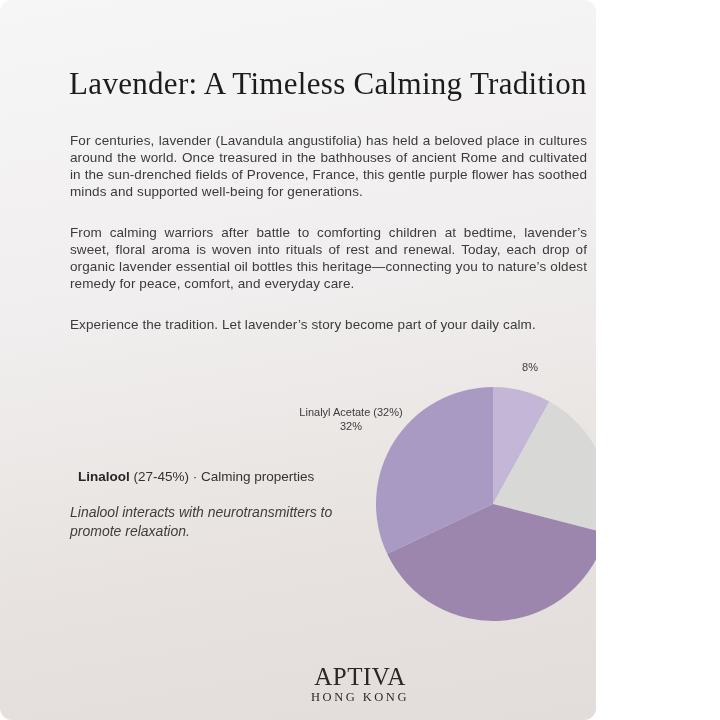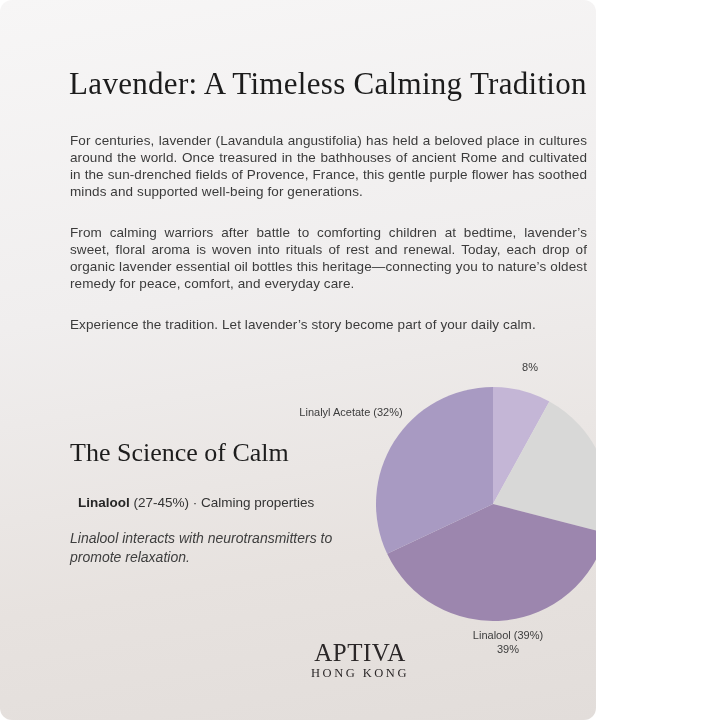--- a/index.html
+++ b/index.html
@@ -82,20 +82,21 @@
     position: absolute;
     left: 0; top: 640px; width: 720px;
     text-align: center;
     color: #2b2728;
     font-family: "Liberation Serif", "DejaVu Serif", serif;
   }
   .brand-name {
     font-size: 25px;
     line-height: 25px;
     letter-spacing: 0.5px;
+    margin-top: 24px;
   }
   .brand-location {
     margin-top: 2px;
     font-size: 12.5px;
     line-height: 13px;
     letter-spacing: 2.5px;
   }
 </style>
 </head>
 <body>
@@ -104,47 +105,43 @@
 
   <h1 class="title">Lavender: A Timeless Calming Tradition</h1>
 
   <div class="intro">
     <p>For centuries, lavender (Lavandula angustifolia) has held a beloved place in cultures around the world. Once treasured in the bathhouses of ancient Rome and cultivated in the sun-drenched fields of Provence, France, this gentle purple flower has soothed minds and supported well-being for generations.</p>
     <p>From calming warriors after battle to comforting children at bedtime, lavender’s sweet, floral aroma is woven into rituals of rest and renewal. Today, each drop of organic lavender essential oil bottles this heritage—connecting you to nature’s oldest remedy for peace, comfort, and everyday care.</p>
     <p class="single">Experience the tradition. Let lavender’s story become part of your daily calm.</p>
   </div>
 
   <div class="science">
-    <h2>The Science of Calm</h2>
     <div class="facts">
       <p class="fact"><span class="b">Linalool</span><span> (27-45%) · Calming properties</span></p>
     </div>
     <p class="note">Linalool interacts with neurotransmitters to promote relaxation.</p>
   </div>
 
   <svg class="pie-svg" width="234" height="234" viewBox="0 0 234 234">
       <path d="M 117 117 L 117.00 0.00 A 117 117 0 0 1 173.37 14.47 Z" fill="#c4b6d6"></path>
       <path d="M 117 117 L 173.37 14.47 A 117 117 0 0 1 230.32 146.10 Z" fill="#d8d8d7"></path>
       <path d="M 117 117 L 230.32 146.10 A 117 117 0 0 1 11.14 166.82 Z" fill="#9c86ae"></path>
       <path d="M 117 117 L 11.14 166.82 A 117 117 0 0 1 117.00 0.00 Z" fill="#a89ac2"></path>
     </svg>
 
   <div class="plabel plabel-terpinen">
     <div>8%</div>
   </div>
   <div class="plabel plabel-other">
     <div>Other (21%)</div>
     <div>21%</div>
   </div>
-  <div class="plabel plabel-linalool">
-    <div>Linalool (39%)</div>
-    <div>39%</div>
-  </div>
   <div class="plabel plabel-linalyl">
     <div>Linalyl Acetate (32%)</div>
+    <div>32%</div>
   </div>
 
   <div class="brand">
     <div class="brand-name">APTIVA</div>
     <div class="brand-location">HONG KONG</div>
   </div>
 
 </div>
 
 </body></html>

